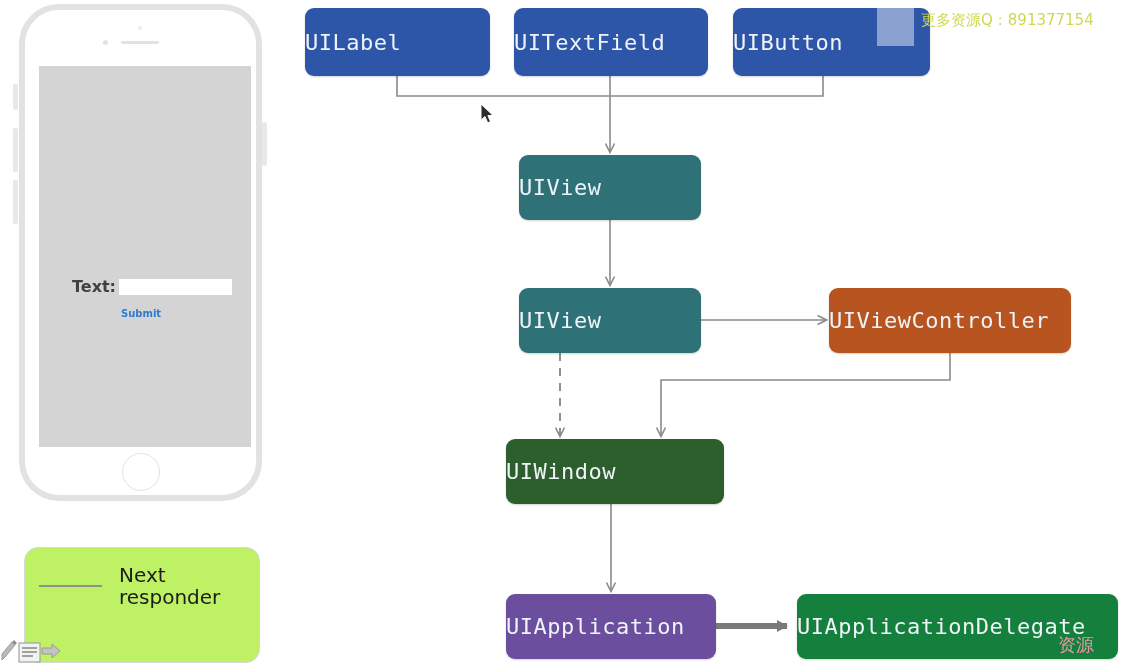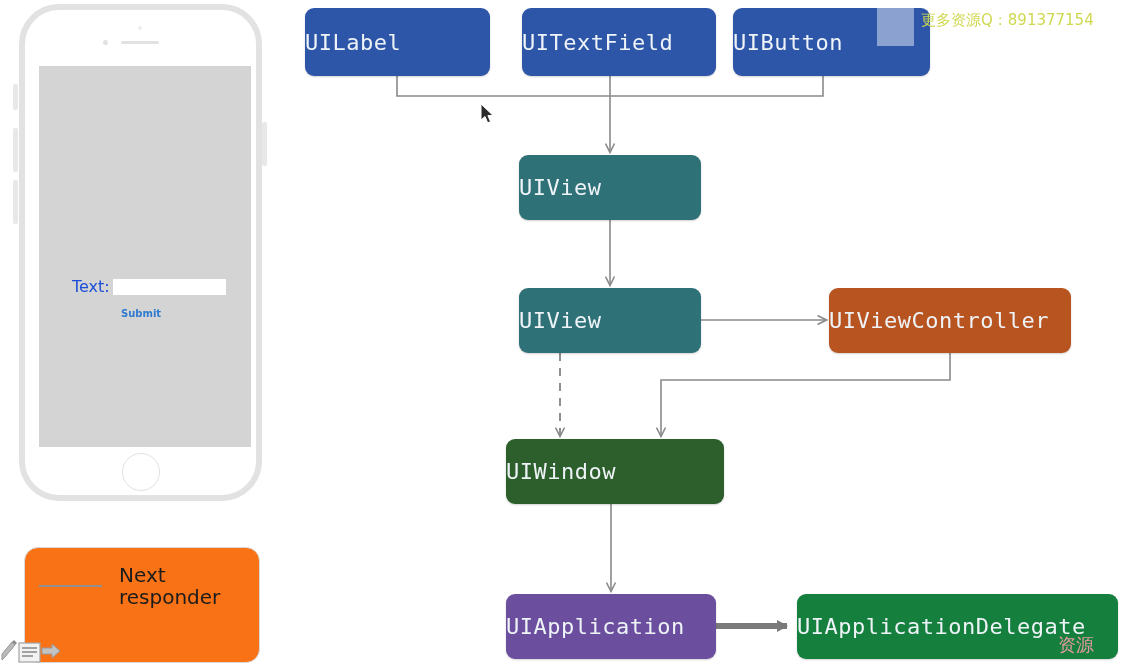--- a/index.html
+++ b/index.html
@@ -103,22 +103,22 @@
   }
   #form-row {
     position: absolute;
     left: 47px;
     top: 267px;
     display: flex;
     align-items: center;
   }
   #form-label {
     font-size: 16px;
-    font-weight: normal;
-    color: #1d4ed8;
+    font-weight: bold;
+    color: #404040;
     font-family: "DejaVu Sans", sans-serif;
   }
   #form-input {
     width: 113px;
     height: 16px;
     background: #ffffff;
     border: none;
     outline: none;
     margin-left: 3px;
     padding: 0;
@@ -135,21 +135,21 @@
 
   
   #legend {
     position: absolute;
     left: 24px;
     top: 547px;
     width: 236px;
     height: 116px;
     border: 1.6px solid #d8d8d8;
     border-radius: 14px;
-    background: #f97316;
+    background: #bef264;
     box-sizing: border-box;
   }
   .legend-row {
     position: absolute;
     display: flex;
     align-items: center;
   }
   #legend-row-next { left: 14px; top: 16px; }
   #legend-row-delegate { left: 14px; top: 72px; }
   .legend-swatch { width: 63px; margin-right: 17px; }
@@ -295,21 +295,21 @@
 
     <g>
       <path d="M716,626 L787,626" fill="none" stroke="#7a7a7a" stroke-width="6" marker-end="url(#arrowThick)"></path>
     </g>
   </svg>
 
   <div class="node" style="left:305px;top:8px;width:185px;height:68px;background:#2d55a8;">
     <span>UILabel</span>
   </div>
 
-  <div class="node" style="left:514px;top:8px;width:194px;height:68px;background:#2d55a8;margin-left:8px;">
+  <div class="node" style="left:514px;top:8px;width:194px;height:68px;background:#2d55a8;">
     <span>UITextField</span>
   </div>
 
   <div class="node" style="left:733px;top:8px;width:197px;height:68px;background:#2d55a8;">
     <span>UIButton</span>
   </div>
   <div id="button-highlight"></div>
 
   <div class="node" style="left:519px;top:155px;width:182px;height:65px;background:#2e7177;">
     <span>UIView</span>

